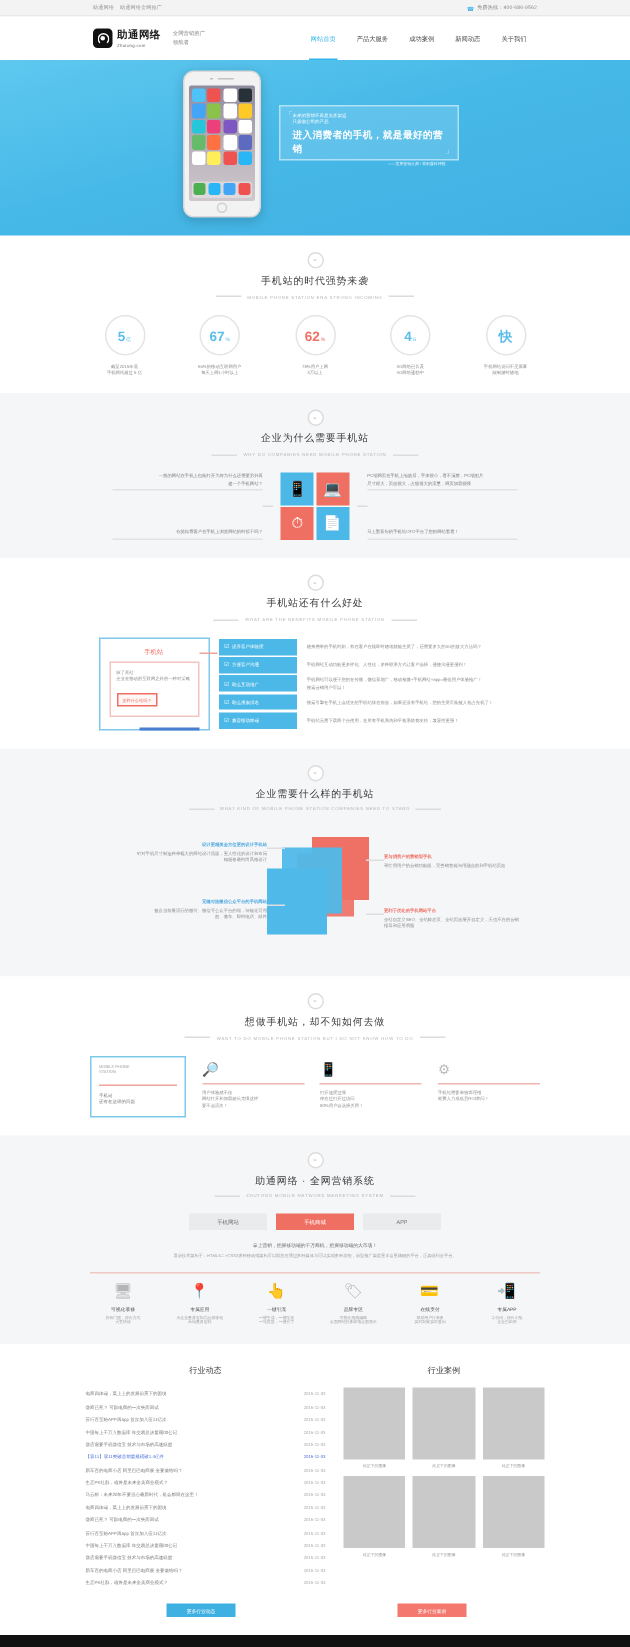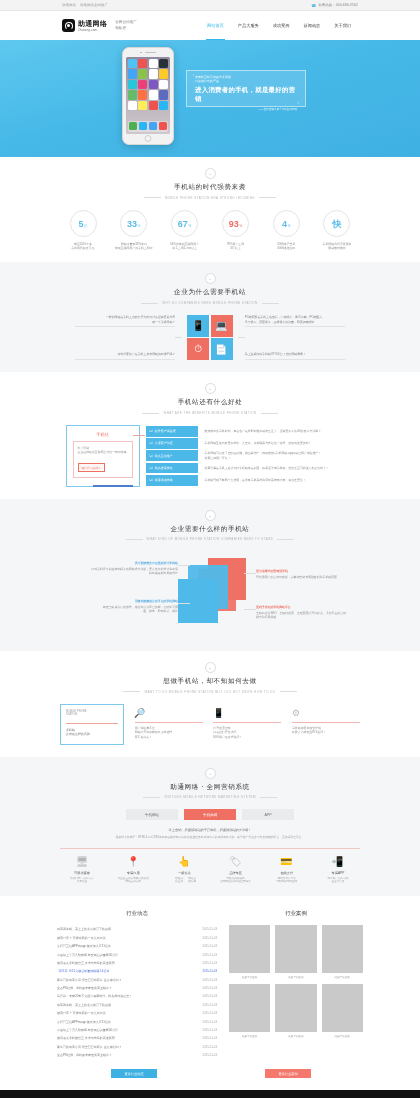--- a/index.html
+++ b/index.html
@@ -350,37 +350,29 @@
       <div class="stat">
         <div class="stat-circle">
             <span class="stat-num" style="color:#5bbde9">5</span>
             <span class="stat-unit" style="color:#5bbde9">亿</span>
           </div>
         <div class="stat-desc" style="white-space: pre-line;">截至2015年底
 手机网民超过 5 亿</div>
       </div>
       <div class="stat">
         <div class="stat-circle">
-            <span class="stat-num" style="color:#5bbde9">33</span>
-            <span class="stat-unit" style="color:#5bbde9">%</span>
-          </div>
-        <div class="stat-desc" style="white-space: pre-line;">网站流量有33%来自
-移动互联网用户的手机上网中</div>
-      </div>
-      <div class="stat">
-        <div class="stat-circle">
             <span class="stat-num" style="color:#5bbde9">67</span>
             <span class="stat-unit" style="color:#5bbde9">%</span>
           </div>
         <div class="stat-desc" style="white-space: pre-line;">56%的移动互联网用户
 每天上网1小时以上</div>
       </div>
       <div class="stat">
         <div class="stat-circle">
-            <span class="stat-num" style="color:#ef6f63">93</span>
+            <span class="stat-num" style="color:#ef6f63">62</span>
             <span class="stat-unit" style="color:#ef6f63">%</span>
           </div>
         <div class="stat-desc" style="white-space: pre-line;">78%用户上网
 3万以上</div>
       </div>
       <div class="stat">
         <div class="stat-circle">
             <span class="stat-num" style="color:#5bbde9">4</span>
             <span class="stat-unit" style="color:#5bbde9">G</span>
           </div>

